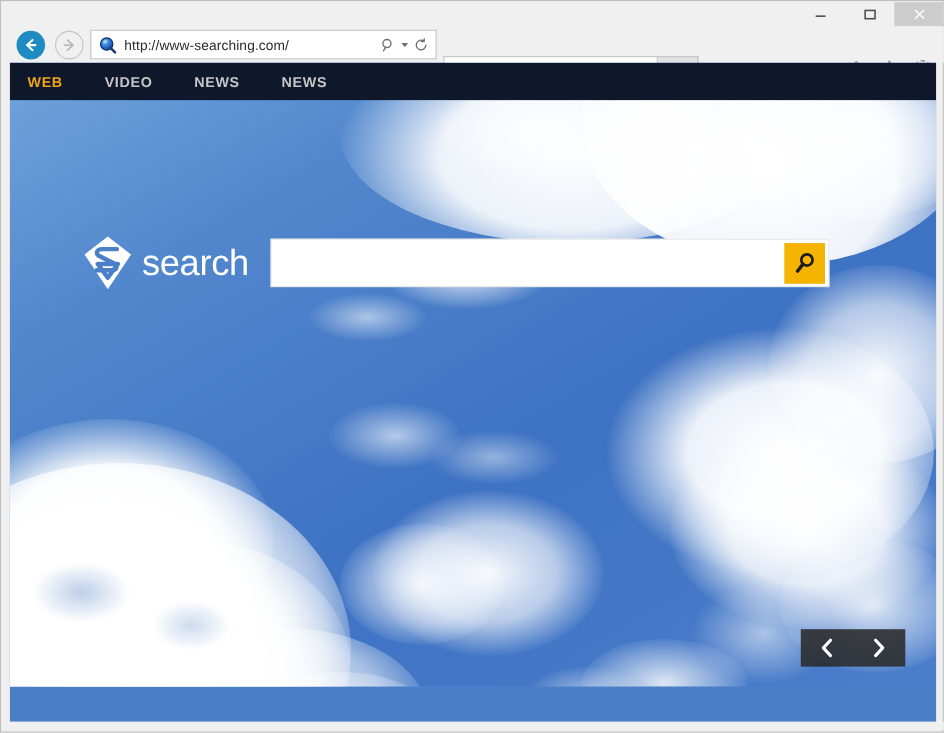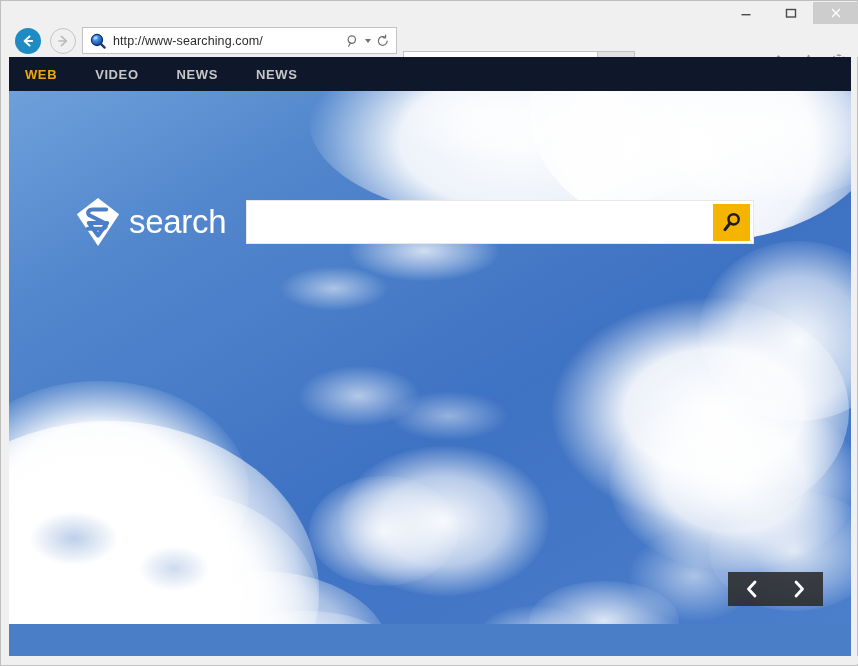--- a/index.html
+++ b/index.html
@@ -322,21 +322,21 @@
     background: radial-gradient(ellipse at 50% 50%, rgba(255,255,255,.82) 0%, rgba(255,255,255,.3) 50%, rgba(255,255,255,0) 76%);
   }
   .c-br2 {
     left: 470px; top: 515px; width: 110px; height: 60px;
     background: radial-gradient(ellipse at 50% 50%, rgba(255,255,255,.6) 0%, rgba(255,255,255,0) 74%);
   }
 
   
   .searchrow {
     position: absolute;
-    left: 0; top: 106px;
+    left: 0; top: 123px;
     width: 842px;
     display: flex;
     align-items: center;
     z-index: 3;
   }
   .brand {
     margin-left: 66px;
     display: flex;
     align-items: center;
     flex: 0 0 auto;

